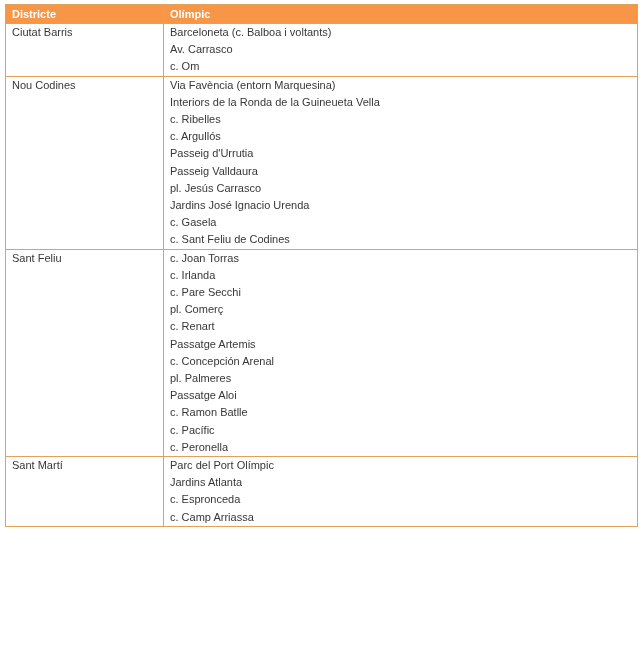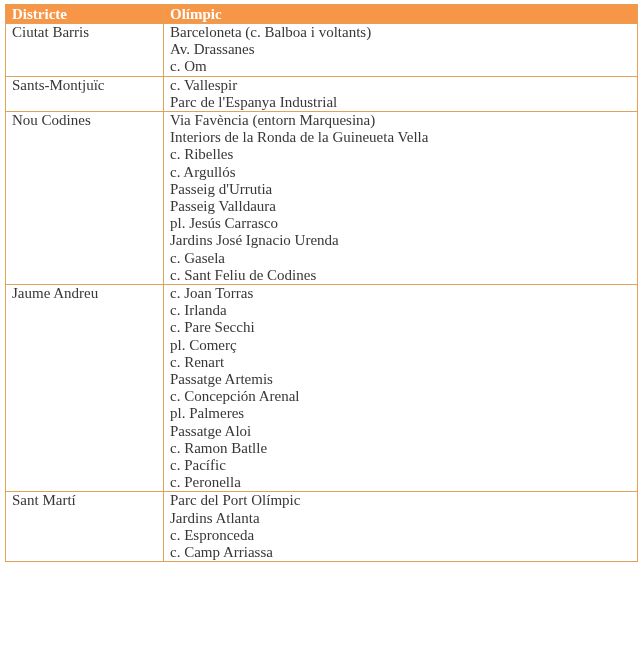--- a/index.html
+++ b/index.html
@@ -26,26 +26,25 @@
     position:absolute;
     left:5px;
     top:4px;
     width:632px;
     border-collapse:collapse;
     table-layout:fixed;
   }
   table.districts th,
   table.districts td{
     border:1px solid var(--border-color);
-    font-size:15px;
+    font-size:11px;
     line-height:17.2px;
     vertical-align:top;
     padding:0 6px;
     overflow:hidden;
-    font-family:Liberation Serif, serif;
   }
   table.districts th{
     background:var(--header-bg);
     color:var(--header-fg);
     text-align:left;
     font-weight:bold;
     height:18px;
     line-height:18px;
     padding:0 6px;
   }
@@ -66,43 +65,38 @@
   <thead>
     <tr>
       <th>Districte</th>
       <th>Olímpic</th>
     </tr>
   </thead>
   <tbody id="table-body">
       <tr>
         <td class="districte-cell">Ciutat Barris</td>
         <td class="actuacio-cell">Barceloneta (c. Balboa i voltants)
-Av. Drassanes
+Av. Carrasco
 c. Om</td>
-      </tr>
-      <tr>
-        <td class="districte-cell">Sants-Montjuïc</td>
-        <td class="actuacio-cell">c. Vallespir
-Parc de l'Espanya Industrial</td>
       </tr>
       <tr>
         <td class="districte-cell">Nou Codines</td>
         <td class="actuacio-cell">Via Favència (entorn Marquesina)
 Interiors de la Ronda de la Guineueta Vella
 c. Ribelles
 c. Argullós
 Passeig d'Urrutia
 Passeig Valldaura
 pl. Jesús Carrasco
 Jardins José Ignacio Urenda
 c. Gasela
 c. Sant Feliu de Codines</td>
       </tr>
       <tr>
-        <td class="districte-cell">Jaume Andreu</td>
+        <td class="districte-cell">Sant Feliu</td>
         <td class="actuacio-cell">c. Joan Torras
 c. Irlanda
 c. Pare Secchi
 pl. Comerç
 c. Renart
 Passatge Artemis
 c. Concepción Arenal
 pl. Palmeres
 Passatge Aloi
 c. Ramon Batlle

